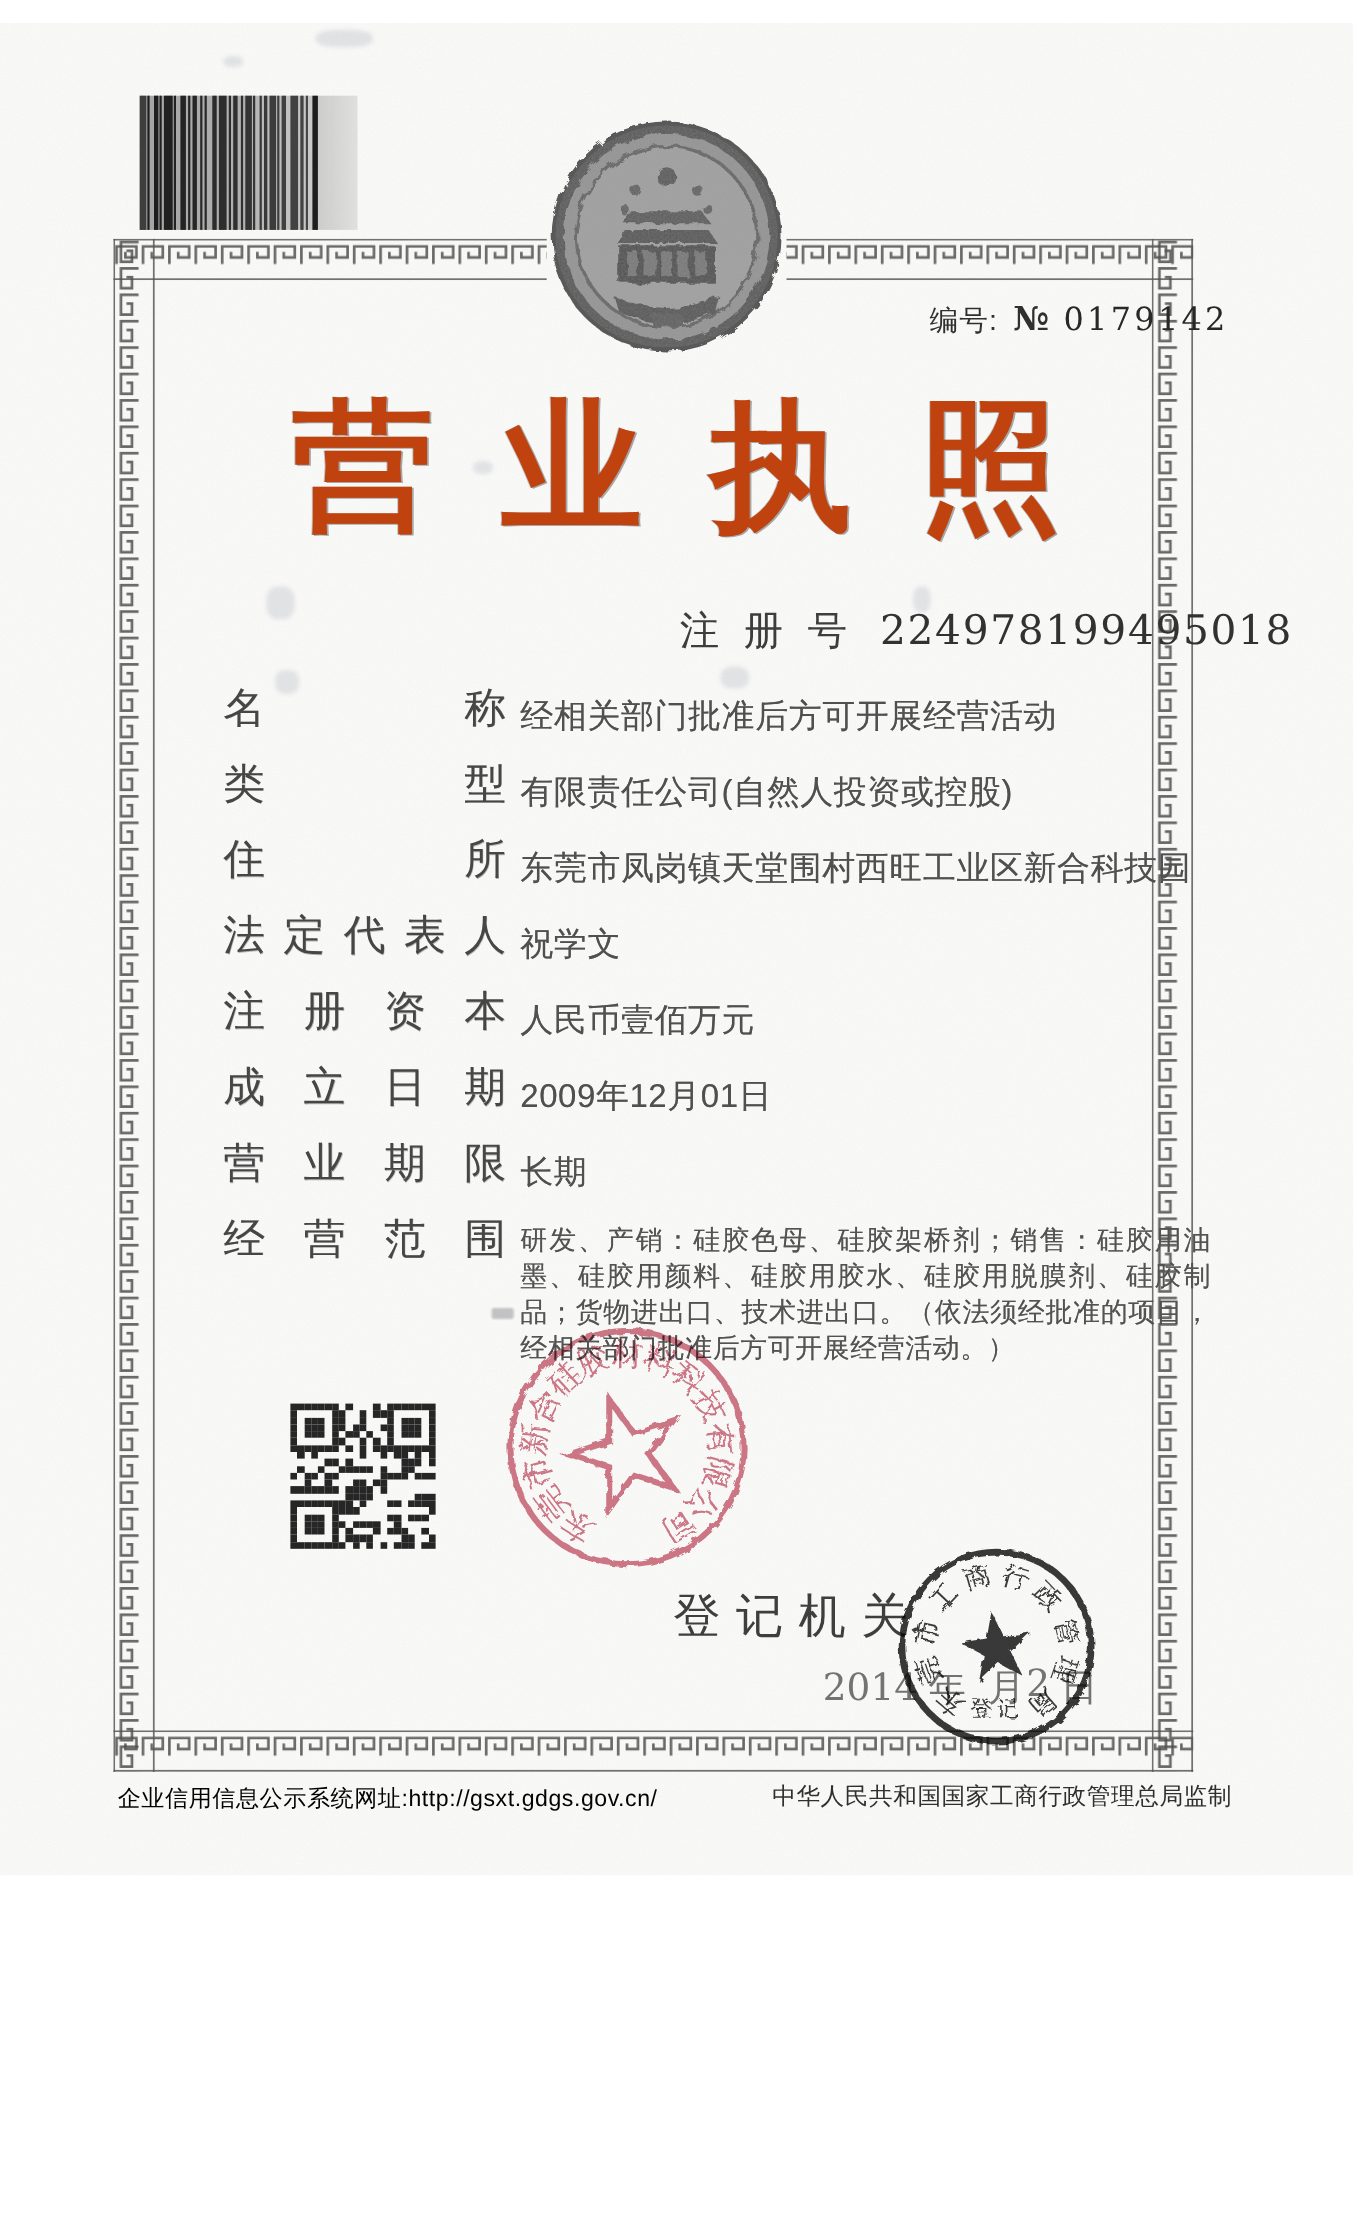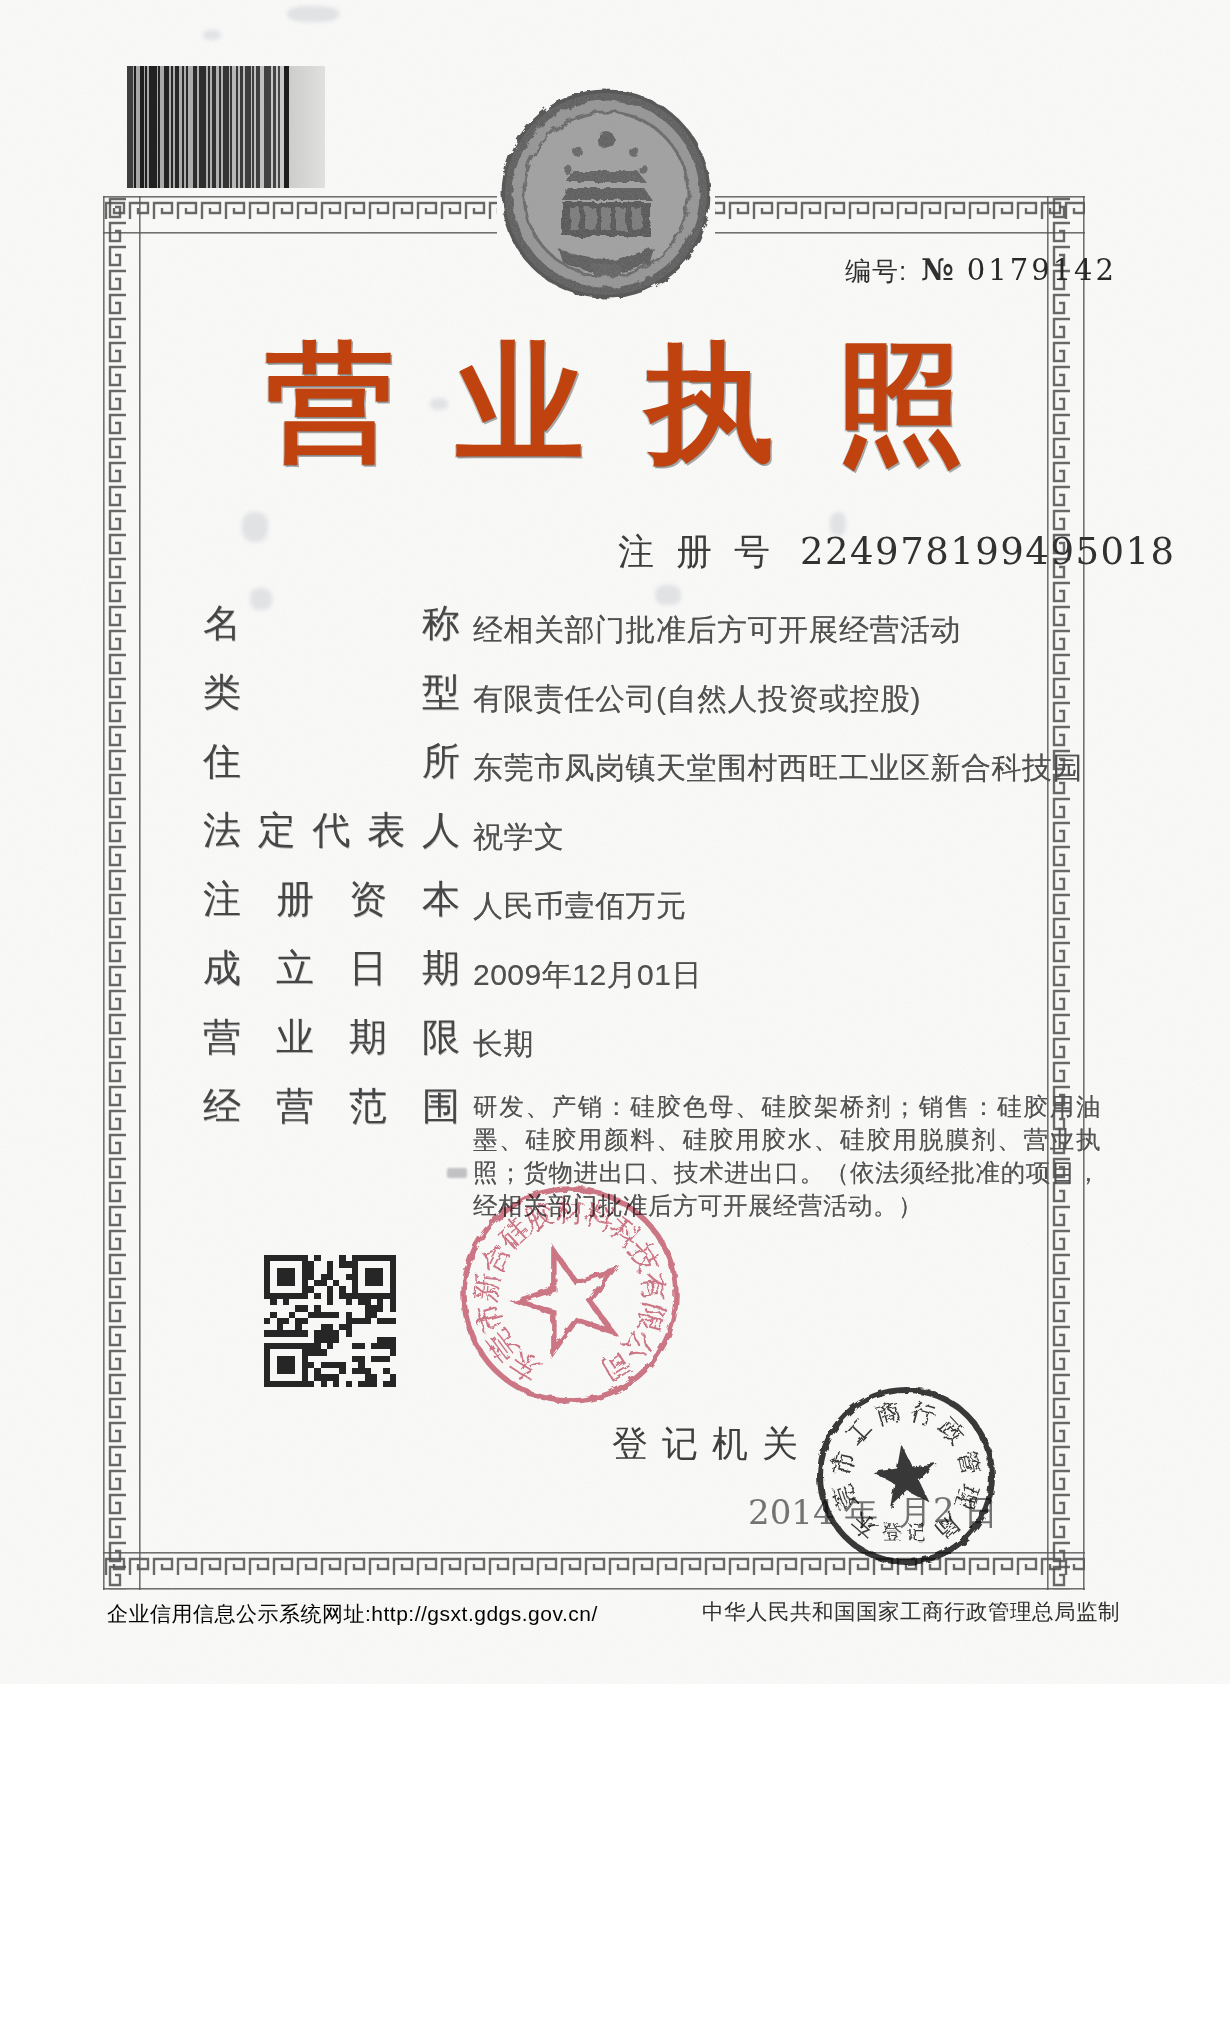--- a/index.html
+++ b/index.html
@@ -1,20 +1,20 @@
 <!DOCTYPE html>
 <html><head>
 <meta charset="utf-8">
 <style>
   * { margin:0; padding:0; box-sizing:border-box; }
   html,body { background:#ffffff; }
   body { font-family:"Liberation Sans", sans-serif; }
   #page {
     position:relative; width:1230px; height:1684px;
-    background:#fbfbfa; overflow:hidden; color:#3a3a3a;
+    background:#fbfbfa; overflow:hidden; color:#3a3a3a;margin-top:21px;
   }
   .abs { position:absolute; }
 
   
   #barcode {
     left:127px; top:66px; width:198px; height:122px;
     display:flex; align-items:stretch;
     background:linear-gradient(90deg,#a8a8a8 0%,#b5b5b5 45%,#cfcfcf 78%,#e8e8e6 100%);
     filter:blur(.4px) contrast(.95);
   }
@@ -71,21 +71,21 @@
     display:grid; grid-template-columns:repeat(21,1fr); grid-template-rows:repeat(21,1fr);
     filter:blur(.35px) contrast(.92);
   }
   #qr-code .on { background:#1c1c1c; }
 
   
   #company-seal { left:456px; top:1181px; width:228px; height:228px; opacity:.82; mix-blend-mode:multiply; }
   #registry-seal { left:813px; top:1383px; width:186px; height:186px; opacity:.88; mix-blend-mode:multiply; }
 
   
-  #registry-label { left:612px; top:1420px; font-size:36px; letter-spacing:14px; color:#3d3d3d; font-weight:500; white-space:nowrap; }
+  #registry-label { left:612px; top:1420px; font-size:43px; letter-spacing:14px; color:#3d3d3d; font-weight:500; white-space:nowrap; }
   .date-part { top:1490px; font-size:34px; color:#737373; white-space:nowrap; }
   .date-digits { font-family:"DejaVu Serif", serif; }
   #date-year { left:748px; }
   #date-month-unit { left:898px; }
   #date-day { left:933px; font-family:"DejaVu Serif", serif; }
   #date-day-unit { left:964px; }
 
   
   #footer-url { left:107px; top:1600px; font-size:21px; color:#000000; letter-spacing:.5px; }
   #footer-authority { left:702px; top:1597px; font-size:21.5px; color:#2e2e2e; letter-spacing:.5px; }
@@ -317,21 +317,21 @@
         </div>
       <div class="field-value">长期</div>
     </div>
       <div class="field-row">
       <div class="field-label">
           <span>经</span>
           <span>营</span>
           <span>范</span>
           <span>围</span>
         </div>
-      <div class="field-value">研发、产销：硅胶色母、硅胶架桥剂；销售：硅胶用油墨、硅胶用颜料、硅胶用胶水、硅胶用脱膜剂、营业执照；货物进出口、技术进出口。（依法须经批准的项目，经相关部门批准后方可开展经营活动。）</div>
+      <div class="field-value">研发、产销：硅胶色母、硅胶架桥剂；销售：硅胶用油墨、硅胶用颜料、硅胶用胶水、硅胶用脱膜剂、硅胶制品；货物进出口、技术进出口。（依法须经批准的项目，经相关部门批准后方可开展经营活动。）</div>
     </div>
     </div>
 
   <div class="abs" id="qr-code">
       <div class="on"></div>
       <div class="on"></div>
       <div class="on"></div>
       <div class="on"></div>
       <div class="on"></div>
       <div class="on"></div>

